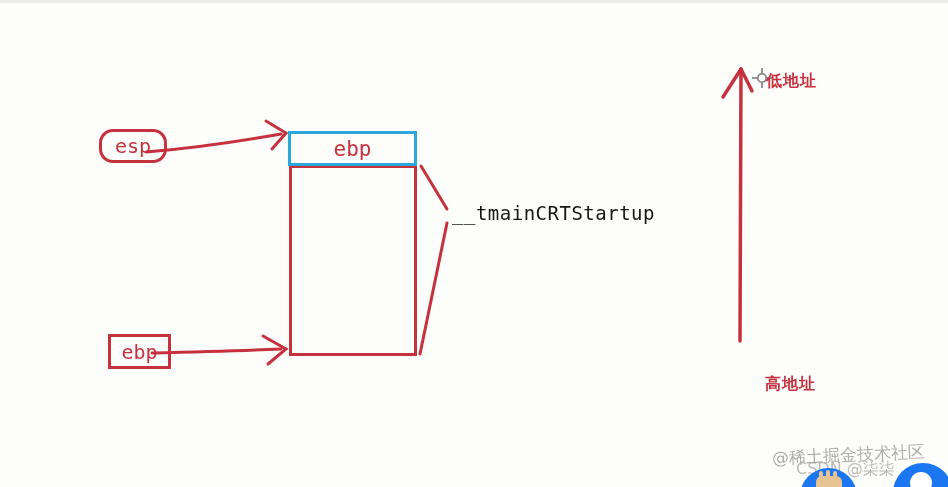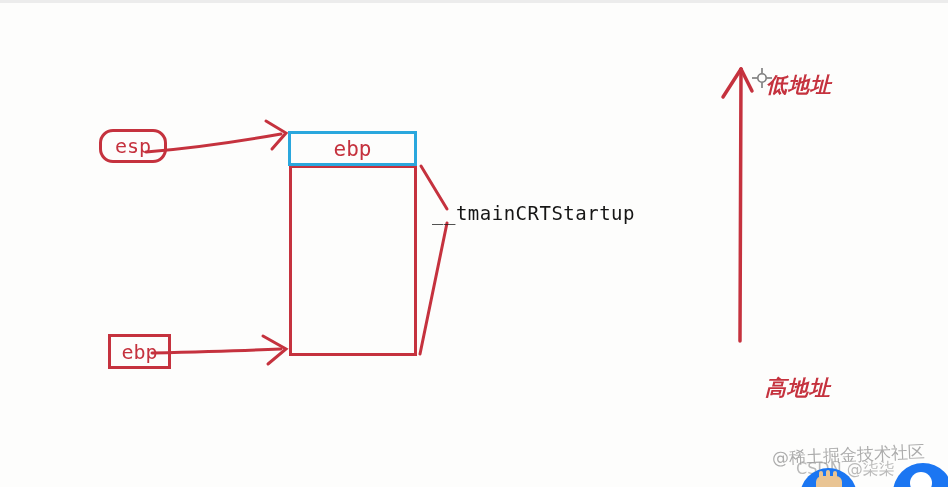--- a/index.html
+++ b/index.html
@@ -41,34 +41,33 @@
     background:transparent;
     z-index:2;
   }
   #frame-rect{
     position:absolute;left:289px;top:165px;width:128px;height:191px;
     border:3px solid var(--red);
     background:transparent;
   }
   svg.layer{position:absolute;left:0;top:0;width:948px;height:487px;pointer-events:none;}
   .fn-label{
-    position:absolute;left:432px;top:202px;
+    position:absolute;left:452px;top:202px;
     font-family:"DejaVu Sans Mono","Liberation Mono",monospace;
     font-size:19px;color:var(--ink);
     letter-spacing:0.5px;
     white-space:nowrap;
   }
   .addr-label{
     position:absolute;
     color:var(--red);
-    font-size:21px;
+    font-size:16px;
     font-weight:600;
     letter-spacing:1px;
     white-space:nowrap;
-    font-style:italic;
   }
   #low-addr{left:766px;top:71px;}
   #high-addr{left:765px;top:333px;margin-top:41px;}
   .wm-text{
     position:absolute;
     color:var(--wm-gray);
     opacity:0.85;
     white-space:nowrap;
   }
   #wm-juejin{left:772px;top:447px;font-size:17px;transform:rotate(-2.5deg);transform-origin:left center;}

